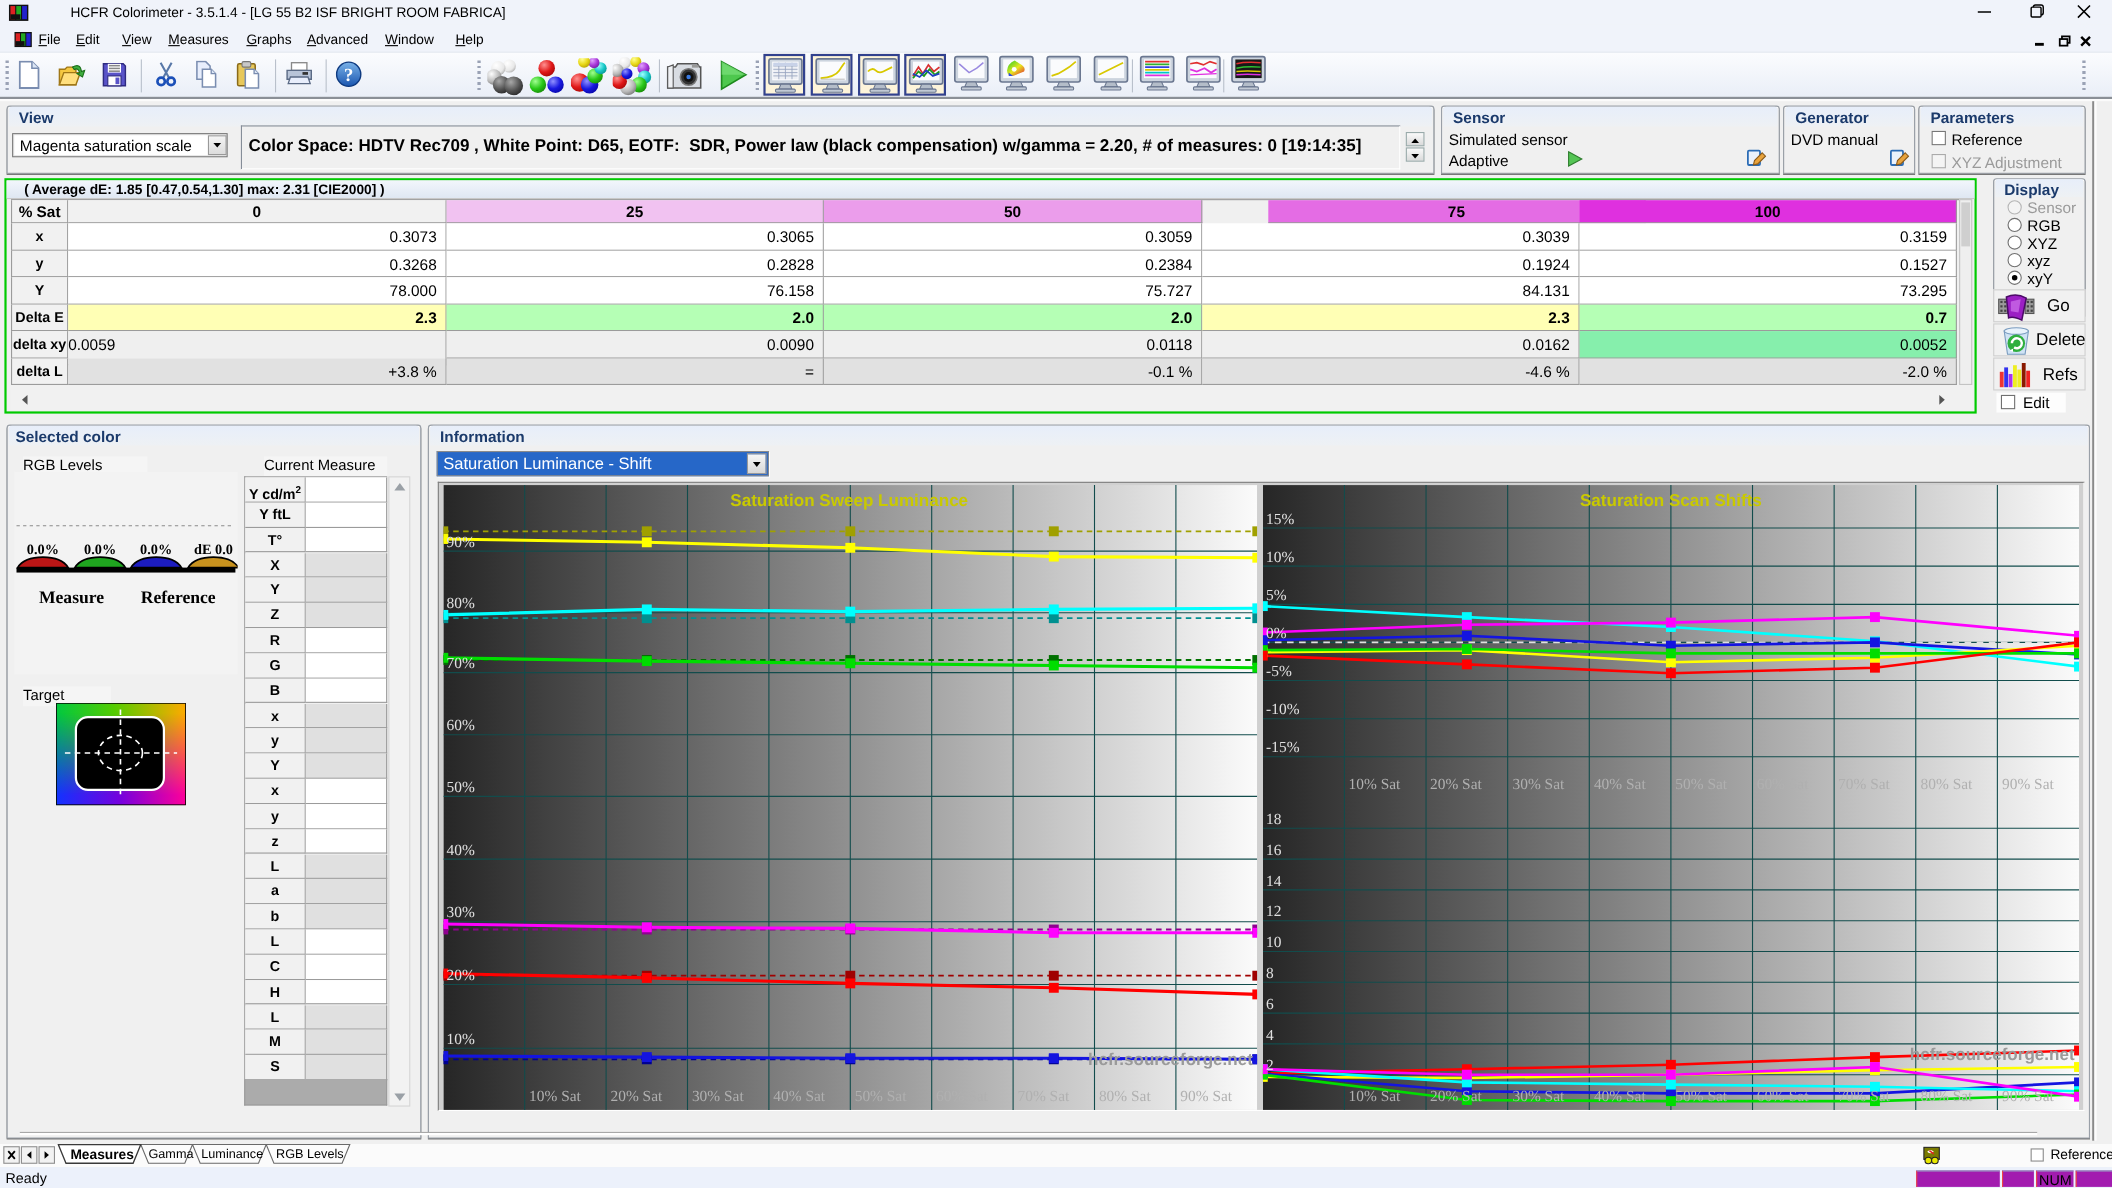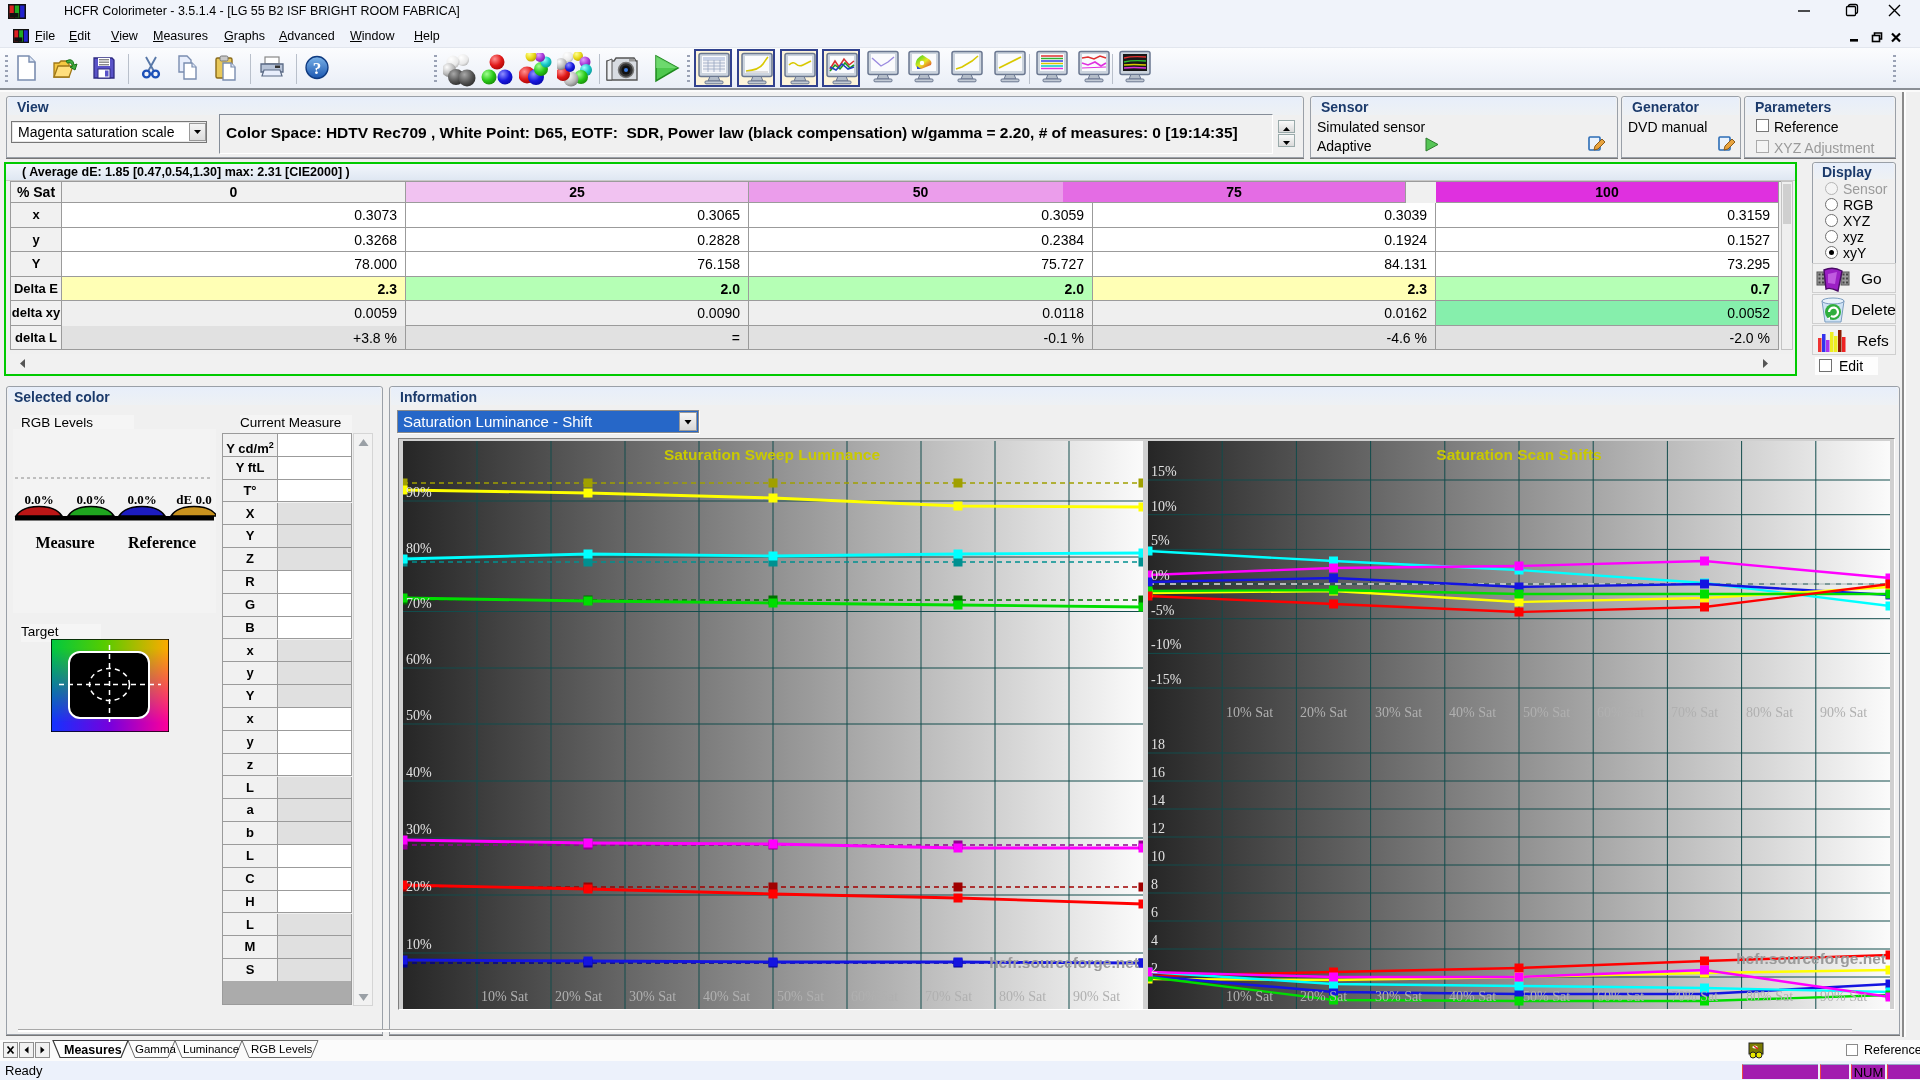--- a/index.html
+++ b/index.html
@@ -409,21 +409,21 @@
 
 <div class="abs" style="left:4px;top:162px;width:1793px;height:214px;border:2px solid #00ca00;background:#f0f0f0;">
  <div class="abs" style="left:0;top:0;width:1789px;height:17px;background:linear-gradient(#f2f6fc,#dfe7f2);border-bottom:1px solid #c8c8c8;">
   <div class="abs" style="left:16px;top:1px;font-size:12.5px;font-weight:bold;">( Average dE: 1.85 [0.47,0.54,1.30] max: 2.31 [CIE2000] )</div>
  </div>
  <div id="mtable" class="abs" style="left:4px;top:17px;width:1771px;height:169px;border-top:1px solid #9b9b9b;">
   <div class="cell" style="left:0px;top:0px;width:52px;height:21px;line-height:21px;background:#f1f1f1;font-weight:bold;text-align:center;border-left:1px solid #9b9b9b;">% Sat</div>
   <div class="cell" style="left:52px;top:0px;width:344px;height:21px;line-height:21px;background:#f1f1f1;font-weight:bold;text-align:center;">0</div>
   <div class="cell" style="left:396px;top:0px;width:343px;height:21px;line-height:21px;background:#f1c2f1;font-weight:bold;text-align:center;">25</div>
   <div class="cell" style="left:739px;top:0px;width:344px;height:21px;line-height:21px;background:#eb9deb;font-weight:bold;text-align:center;">50</div>
-  <div class="cell" style="left:1053px;top:0px;width:343px;height:21px;line-height:21px;background:#e46ce4;font-weight:bold;text-align:center;">75</div>
+  <div class="cell" style="left:1143px;top:0px;width:343px;height:21px;line-height:21px;background:#e46ce4;font-weight:bold;text-align:center;">75</div>
   <div class="cell" style="left:1426px;top:0px;width:343px;height:21px;line-height:21px;background:#df30df;font-weight:bold;text-align:center;">100</div>
   <div class="cell rlabel" style="left:0;top:21px;width:52px;height:24.5px;line-height:24.5px;">x</div>
   <div class="cell" style="left:52px;top:21px;width:344px;height:24.5px;line-height:24.5px;background:#fff;text-align:right;padding-right:8px;">0.3073</div>
   <div class="cell" style="left:396px;top:21px;width:343px;height:24.5px;line-height:24.5px;background:#fff;text-align:right;padding-right:8px;">0.3065</div>
   <div class="cell" style="left:739px;top:21px;width:344px;height:24.5px;line-height:24.5px;background:#fff;text-align:right;padding-right:8px;">0.3059</div>
   <div class="cell" style="left:1083px;top:21px;width:343px;height:24.5px;line-height:24.5px;background:#fff;text-align:right;padding-right:8px;">0.3039</div>
   <div class="cell" style="left:1426px;top:21px;width:343px;height:24.5px;line-height:24.5px;background:#fff;text-align:right;padding-right:8px;">0.3159</div>
   <div class="cell rlabel" style="left:0;top:45.5px;width:52px;height:24.5px;line-height:24.5px;">y</div>
   <div class="cell" style="left:52px;top:45.5px;width:344px;height:24.5px;line-height:24.5px;background:#fff;text-align:right;padding-right:8px;">0.3268</div>
   <div class="cell" style="left:396px;top:45.5px;width:343px;height:24.5px;line-height:24.5px;background:#fff;text-align:right;padding-right:8px;">0.2828</div>
@@ -436,21 +436,21 @@
   <div class="cell" style="left:739px;top:70px;width:344px;height:24.5px;line-height:24.5px;background:#fff;text-align:right;padding-right:8px;">75.727</div>
   <div class="cell" style="left:1083px;top:70px;width:343px;height:24.5px;line-height:24.5px;background:#fff;text-align:right;padding-right:8px;">84.131</div>
   <div class="cell" style="left:1426px;top:70px;width:343px;height:24.5px;line-height:24.5px;background:#fff;text-align:right;padding-right:8px;">73.295</div>
   <div class="cell rlabel" style="left:0;top:94.5px;width:52px;height:24.5px;line-height:24.5px;">Delta E</div>
   <div class="cell" style="left:52px;top:94.5px;width:344px;height:24.5px;line-height:24.5px;background:#ffffb5;font-weight:bold;text-align:right;padding-right:8px;">2.3</div>
   <div class="cell" style="left:396px;top:94.5px;width:343px;height:24.5px;line-height:24.5px;background:#b5ffb5;font-weight:bold;text-align:right;padding-right:8px;">2.0</div>
   <div class="cell" style="left:739px;top:94.5px;width:344px;height:24.5px;line-height:24.5px;background:#b5ffb5;font-weight:bold;text-align:right;padding-right:8px;">2.0</div>
   <div class="cell" style="left:1083px;top:94.5px;width:343px;height:24.5px;line-height:24.5px;background:#ffffb5;font-weight:bold;text-align:right;padding-right:8px;">2.3</div>
   <div class="cell" style="left:1426px;top:94.5px;width:343px;height:24.5px;line-height:24.5px;background:#b5ffb5;font-weight:bold;text-align:right;padding-right:8px;">0.7</div>
   <div class="cell rlabel" style="left:0;top:119px;width:52px;height:24.5px;line-height:24.5px;">delta xy</div>
-  <div class="cell" style="left:52px;top:119px;width:344px;height:31px;line-height:24.5px;background:#efefef;text-align:right;padding-right:8px;">0.0059</div>
+  <div class="cell" style="left:52px;top:119px;width:344px;height:31px;line-height:24.5px;background:#efefef;text-align:left;padding-right:8px;">0.0059</div>
   <div class="cell" style="left:396px;top:119px;width:343px;height:24.5px;line-height:24.5px;background:#efefef;text-align:right;padding-right:8px;">0.0090</div>
   <div class="cell" style="left:739px;top:119px;width:344px;height:24.5px;line-height:24.5px;background:#efefef;text-align:right;padding-right:8px;">0.0118</div>
   <div class="cell" style="left:1083px;top:119px;width:343px;height:24.5px;line-height:24.5px;background:#efefef;text-align:right;padding-right:8px;">0.0162</div>
   <div class="cell" style="left:1426px;top:119px;width:343px;height:24.5px;line-height:24.5px;background:#86efac;text-align:right;padding-right:8px;">0.0052</div>
   <div class="cell rlabel" style="left:0;top:143.5px;width:52px;height:24.5px;line-height:24.5px;">delta L</div>
   <div class="cell" style="left:52px;top:143.5px;width:344px;height:24.5px;line-height:24.5px;background:#e1e1e1;text-align:right;padding-right:8px;">+3.8 %</div>
   <div class="cell" style="left:396px;top:143.5px;width:343px;height:24.5px;line-height:24.5px;background:#e1e1e1;text-align:right;padding-right:8px;">=</div>
   <div class="cell" style="left:739px;top:143.5px;width:344px;height:24.5px;line-height:24.5px;background:#e1e1e1;text-align:right;padding-right:8px;">-0.1 %</div>
   <div class="cell" style="left:1083px;top:143.5px;width:343px;height:24.5px;line-height:24.5px;background:#e1e1e1;text-align:right;padding-right:8px;">-4.6 %</div>
   <div class="cell" style="left:1426px;top:143.5px;width:343px;height:24.5px;line-height:24.5px;background:#e1e1e1;text-align:right;padding-right:8px;">-2.0 %</div>

